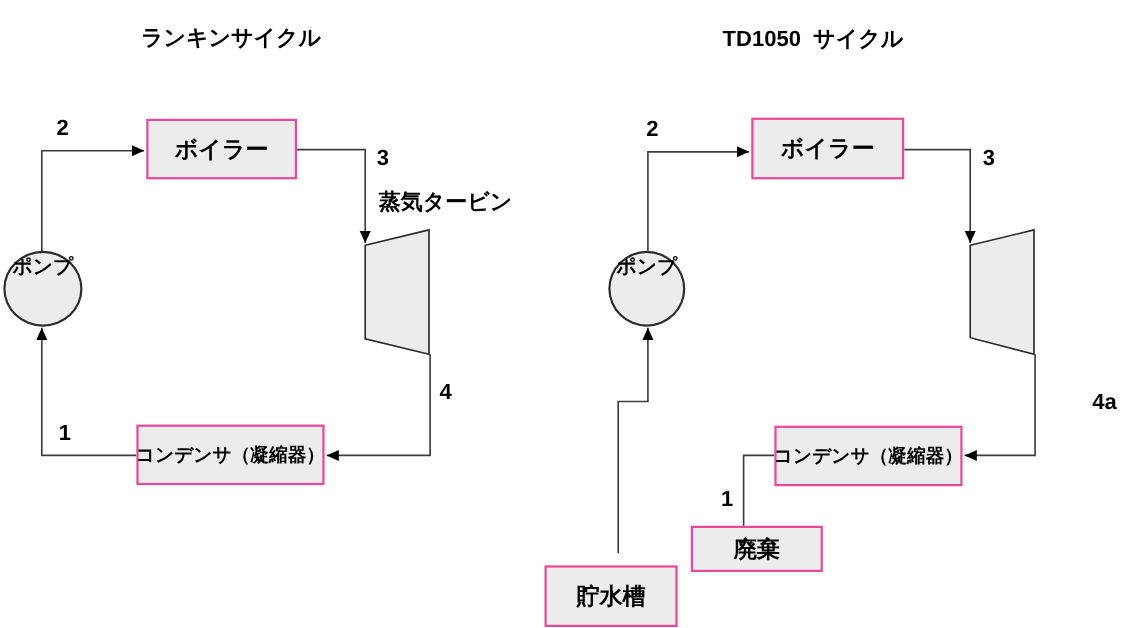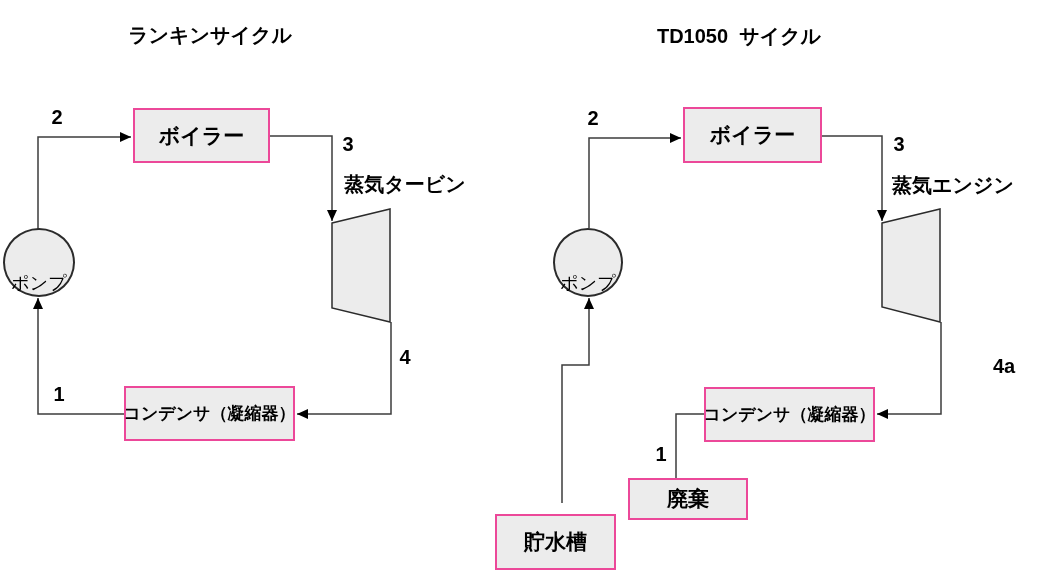--- a/index.html
+++ b/index.html
@@ -20,22 +20,22 @@
     display:flex;align-items:center;justify-content:center;
     font-weight:bold;
     white-space:pre;
   }
   .pump{
     position:absolute;
     background:#ececec;
     border:2px solid #2b2b2b;
     border-radius:50%;
     box-sizing:border-box;
-    display:flex;align-items:flex-end;justify-content:center;
-    font-weight:normal;
+    display:flex;align-items:flex-start;justify-content:center;
+    font-weight:bold;
     font-size:18px;
   }
   .lbl{
     position:absolute;
     transform:translate(-50%,-50%);
     font-weight:bold;
     white-space:pre;
     line-height:1;
   }
   .title{font-size:20px;}
@@ -90,21 +90,20 @@
   <div class="lbl num" style="left:348px;top:144px">3</div>
   <div class="lbl num" style="left:405px;top:357px">4</div>
   <div class="lbl num" style="left:59px;top:394px">1</div>
 
   <div class="lbl title" style="left:739px;top:36px">TD1050  サイクル</div>
 
   <div class="box fs21" style="left:683px;top:107px;width:139px;height:56px">
     <span>ボイラー</span>
   </div>
 
-  <div class="lbl shape-lbl" style="left:953px;top:185px">蒸気エンジン</div>
 
   <div class="box fs17" style="left:704px;top:387px;width:171px;height:55px">
     <span>コンデンサ（凝縮器）</span>
   </div>
 
   <div class="pump" style="left:553px;top:228px;width:70px;height:69px">
     <span>ポンプ</span>
   </div>
 
   <div class="box fs21" style="left:495px;top:514px;width:121px;height:56px">

